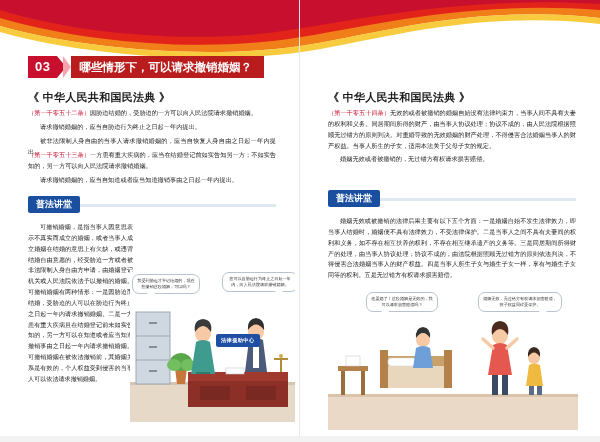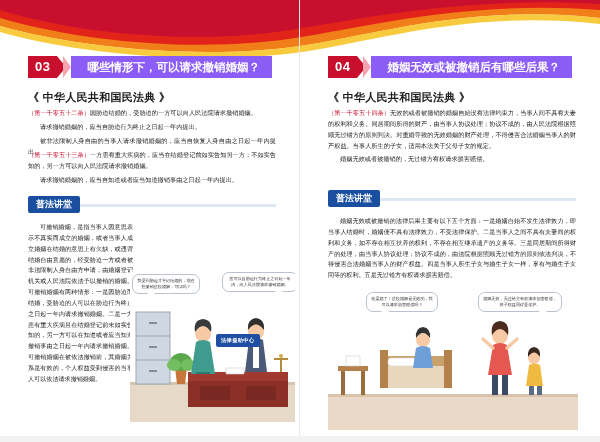--- a/index.html
+++ b/index.html
@@ -74,26 +74,26 @@
     border-left: 9px solid #c8102e;
   }
   .sec-arrow2 {
     width: 0; height: 0;
     border-top: 11px solid transparent;
     border-bottom: 11px solid transparent;
     border-left: 8px solid #f5a3ad;
     margin-left: -3px;
   }
   .sec-title {
-    background: #8b5cf6;
+    background: #b91c1c;
     color: #ffffff;
     font-size: 11.5px;
     font-weight: bold;
     line-height: 22px;
-    padding: 0 12px 0 16px;
+    padding: 0 12px 0 8px;
     white-space: nowrap;
   }
 
   
   .law-title {
     position: absolute;
     left: 28px;
     top: 90px;
     font-size: 11px;
     font-weight: bold;
@@ -294,26 +294,20 @@
         <circle cx="151" cy="84" r="2" fill="#d4a94a"></circle>
       </svg>
       <div class="bubble tail-bl" style="left:2px; top:2px; width:58px;">我受到胁迫才登记结婚的，现在想撤销这段婚姻，可以吗？</div>
       <div class="bubble tail-br" style="left:92px; top:0px; width:66px;">您可以自胁迫行为终止之日起一年内，向人民法院请求撤销婚姻。</div>
       <div class="sign" style="left:86px; top:62px;">法律援助中心</div>
     </div>
   </div>
 
   <div class="panel right">
 
-    <div class="sec-head">
-      <div class="sec-num">04</div>
-      <div class="sec-arrow"></div>
-      <div class="sec-arrow2"></div>
-      <div class="sec-title">婚姻无效或被撤销后有哪些后果？</div>
-    </div>
 
     <div class="law-title">《 中华人民共和国民法典 》</div>
 
     <div class="article" style="top:108px;">
       <p><span class="art-no">（第一千零五十四条）</span><span>无效的或者被撤销的婚姻自始没有法律约束力，当事人间不具有夫妻的权利和义务。同居期间所得的财产，由当事人协议处理；协议不成的，由人民法院根据照顾无过错方的原则判决。对重婚导致的无效婚姻的财产处理，不得侵害合法婚姻当事人的财产权益。当事人所生的子女，适用本法关于父母子女的规定。</span></p>
       <p class="indent">婚姻无效或者被撤销的，无过错方有权请求损害赔偿。</p>
     </div>
 
     <div class="banner" style="top:190px;">
       <div class="rule"></div>

